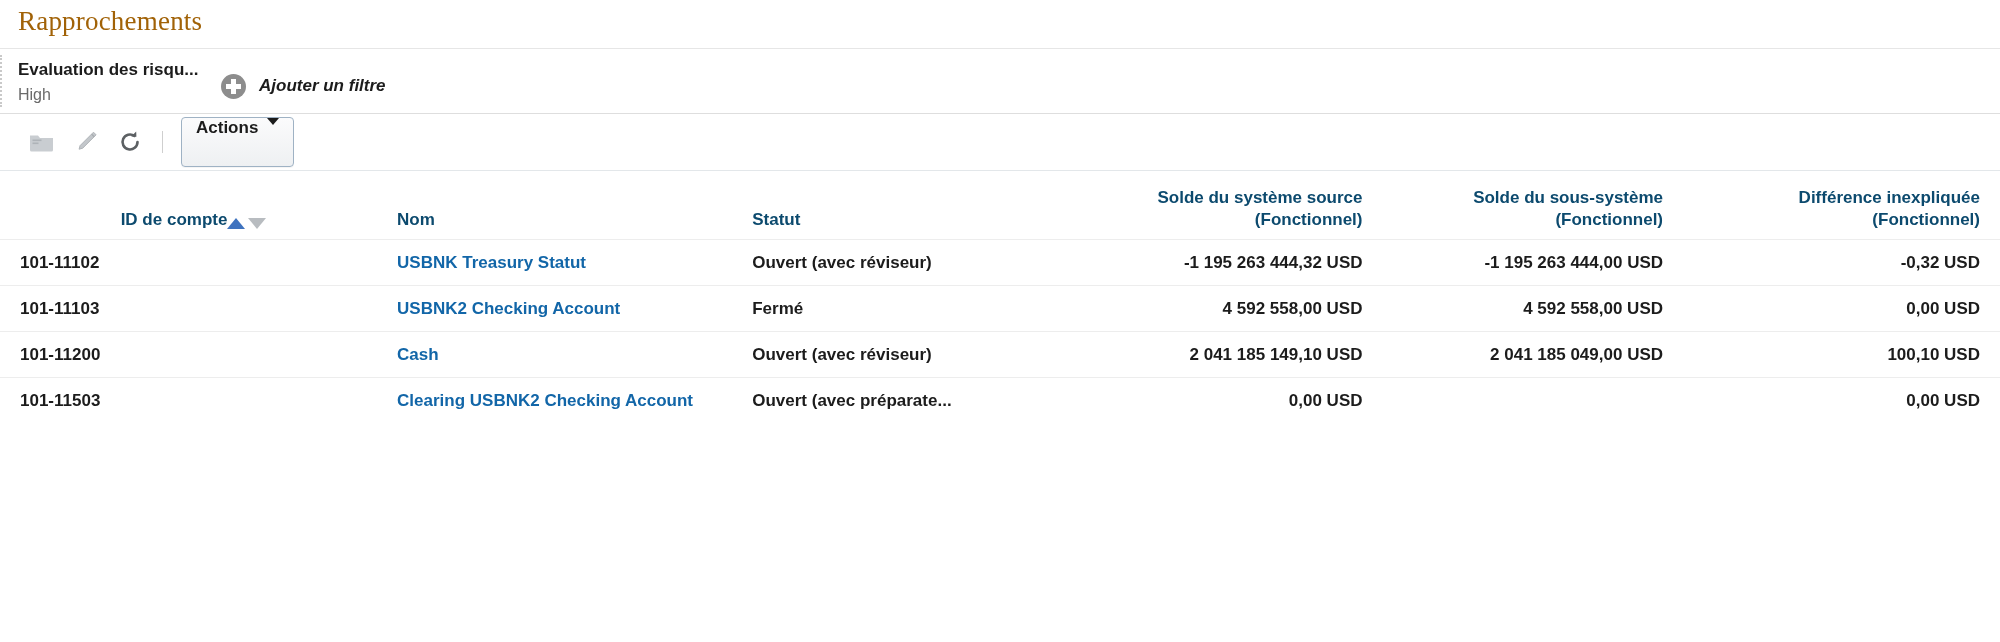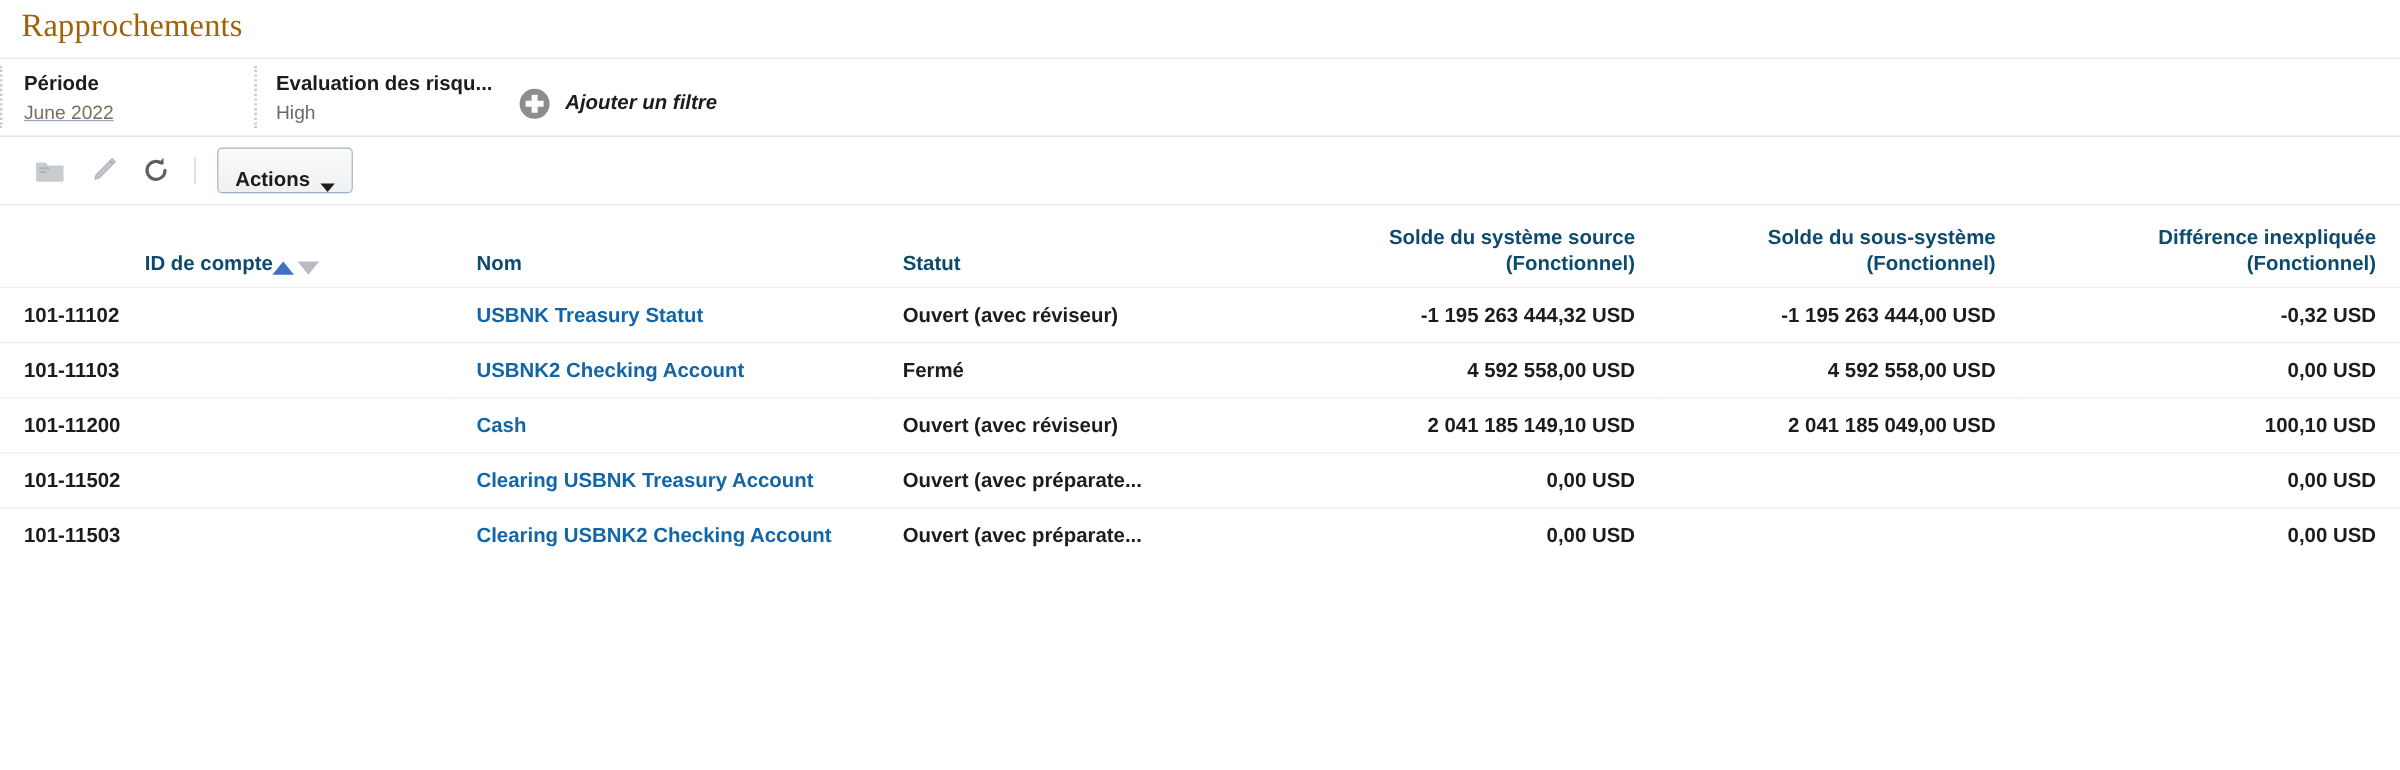--- a/index.html
+++ b/index.html
@@ -111,24 +111,24 @@
     cursor: pointer;
   }
   .tool-sep {
     width: 1px;
     height: 22px;
     background: #cfcfcf;
     margin: 0 12px 0 10px;
   }
   .actions-button {
     margin-left: 6px;
-    height: 38px;
+    height: 50px;
     padding: 0 14px;
     display: inline-flex;
-    align-items: flex-end;
+    align-items: flex-start;
     gap: 9px;
     background: linear-gradient(#fbfbfc, #eef0f2);
     border: 1px solid #9fb2c4;
     border-radius: 4px;
     font-size: 17px;
     font-weight: bold;
     color: #1c1c1c;
     cursor: pointer;
     box-shadow: 0 1px 0 rgba(0,0,0,0.04);
   }
@@ -218,24 +218,20 @@
     cursor: pointer;
   }
 </style>
 </head>
 <body>
 
 <div class="page-title">Rapprochements</div>
 
 <div class="filter-bar">
 
-  <div class="filter-chip first chip-period">
-    <div class="filter-chip-label">Période</div>
-    <div class="filter-chip-value link">June 2022</div>
-  </div>
 
   <div class="filter-chip chip-risk">
     <div class="filter-chip-label">Evaluation des risqu...</div>
     <div class="filter-chip-value">High</div>
   </div>
 
   <div class="add-filter">
     <span class="plus-icon">
       <svg width="27" height="27" viewBox="0 0 27 27" aria-hidden="true">
         <circle cx="13.5" cy="13.5" r="12.5" fill="#8d8d8d"></circle>
@@ -342,28 +338,20 @@
 
     <tr>
       <td class="cell-id">101-11200</td>
       <td class="cell-name"><span class="name-link">Cash</span></td>
       <td class="cell-status">Ouvert (avec réviseur)</td>
       <td class="num">2 041 185 149,10 USD</td>
       <td class="num">2 041 185 049,00 USD</td>
       <td class="num">100,10 USD</td>
     </tr>
 
-    <tr>
-      <td class="cell-id">101-11502</td>
-      <td class="cell-name"><span class="name-link">Clearing USBNK Treasury Account</span></td>
-      <td class="cell-status">Ouvert (avec préparate...</td>
-      <td class="num">0,00 USD</td>
-      <td class="num"></td>
-      <td class="num">0,00 USD</td>
-    </tr>
 
     <tr>
       <td class="cell-id">101-11503</td>
       <td class="cell-name"><span class="name-link">Clearing USBNK2 Checking Account</span></td>
       <td class="cell-status">Ouvert (avec préparate...</td>
       <td class="num">0,00 USD</td>
       <td class="num"></td>
       <td class="num">0,00 USD</td>
     </tr>
 

